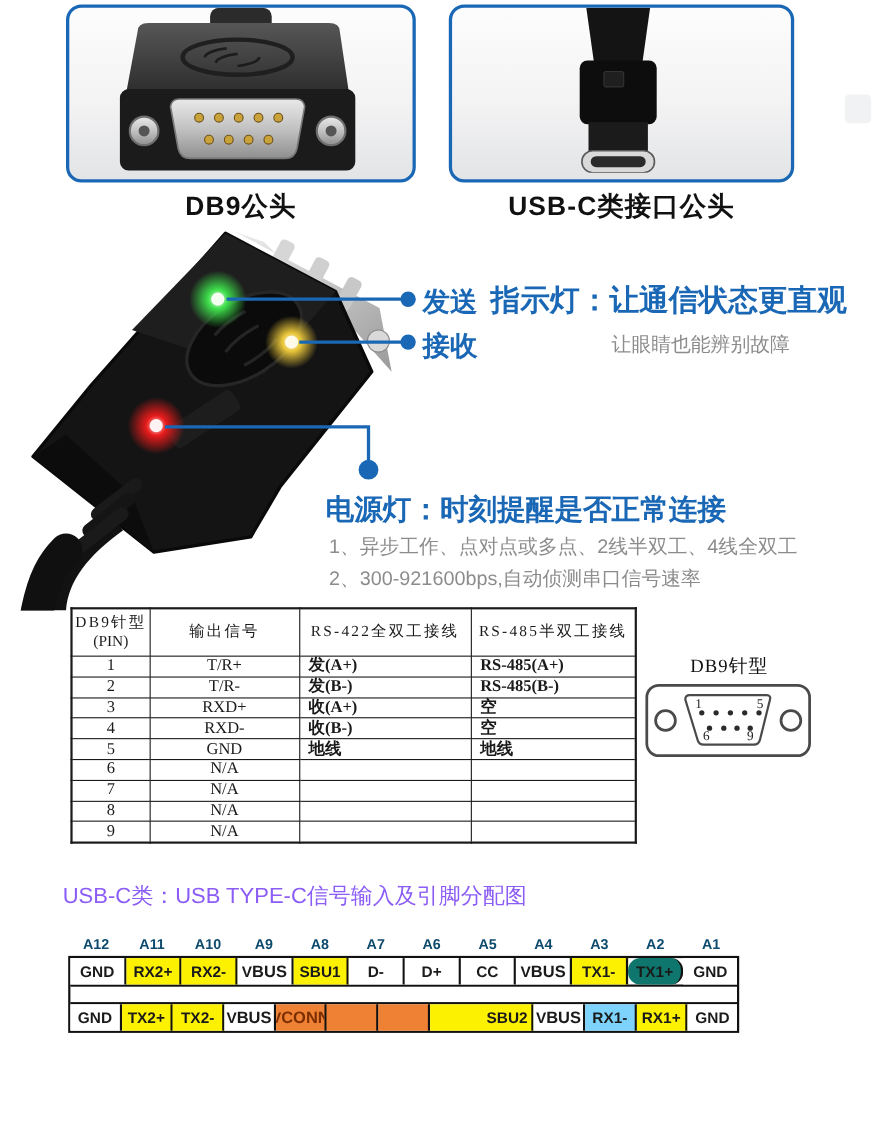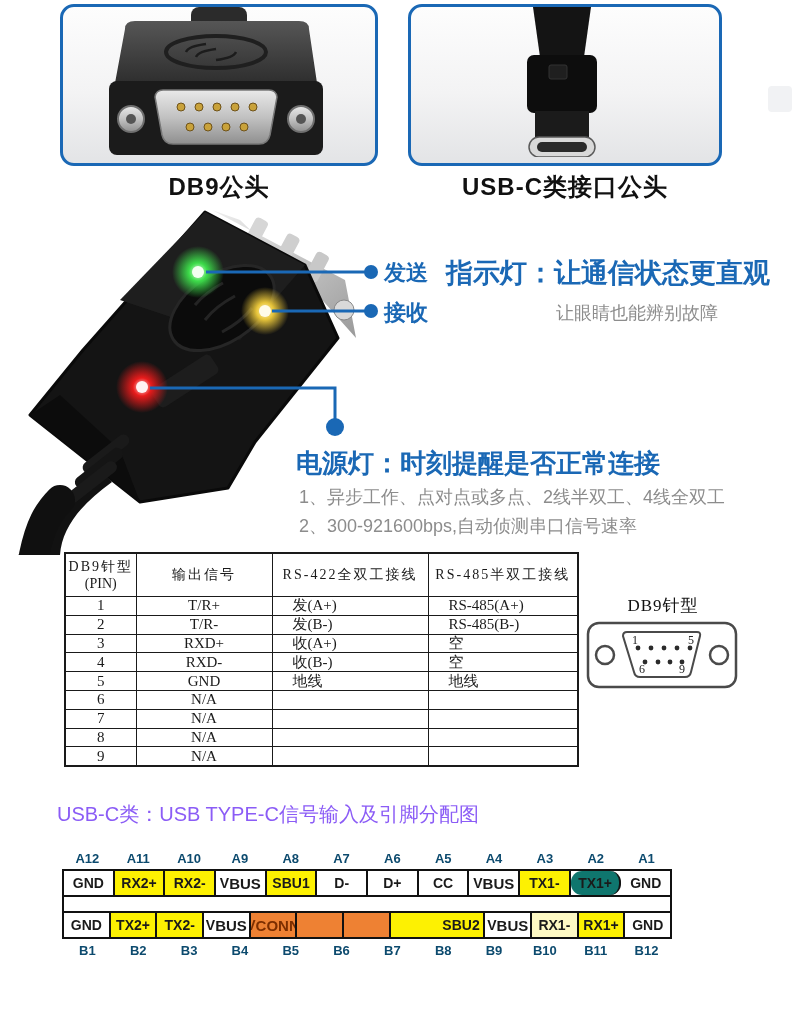--- a/index.html
+++ b/index.html
@@ -15,36 +15,36 @@
   .panel-label{position:absolute;top:171px;font-size:24px;font-weight:bold;color:#111;
                text-align:center;letter-spacing:1px;}
   #label-db9{left:60px;width:318px;}
   #label-usbc{left:408px;width:314px;}
   #edge-artifact{left:768px;top:86px;width:24px;height:26px;background:#f1f2f4;border-radius:4px;}
 
   
   .blue-head{position:absolute;font-weight:bold;color:var(--blue,#1a68b5);white-space:nowrap;}
   #ind-title{left:446px;top:255px;font-size:27px;}
   #power-title{left:296px;top:446px;font-size:26px;}
-  .led-label{position:absolute;font-size:22px;font-weight:bold;color:var(--blue,#1a68b5);white-space:nowrap;}
+  .led-label{position:absolute;font-size:25px;font-weight:bold;color:var(--blue,#1a68b5);white-space:nowrap;}
   #send-label{left:384px;top:258px;}
   #recv-label{left:384px;top:298px;}
   .gray-line{position:absolute;color:#8c8c8c;font-size:18px;white-space:nowrap;}
   #ind-sub{left:556px;top:301px;}
   #feat-1{left:299px;top:485px;}
   #feat-2{left:299px;top:514px;}
 
   
   #pin-table{position:absolute;left:64px;top:552px;width:513px;border-collapse:collapse;
              table-layout:fixed;font-family:"Liberation Serif",serif;color:#1a1a1a;
              border:2px solid #1a1a1a;background:#fff;}
   #pin-table th,#pin-table td{border:1px solid #1a1a1a;padding:0;text-align:center;}
   #pin-table th{height:42px;font-size:14px;font-weight:normal;letter-spacing:2px;line-height:1.25;}
   #pin-table td{height:17.8px;font-size:15px;line-height:1;}
-  #pin-table td.left{text-align:left;padding-left:20px;}
+  #pin-table td.left{text-align:left;padding-left:8px;font-weight:bold;}
 
   
   #db9-diagram-title{position:absolute;left:588px;top:594px;width:150px;text-align:center;
      font-family:"Liberation Serif",serif;font-size:17px;color:#111;letter-spacing:1px;}
   #db9-diagram{position:absolute;left:585px;top:620px;}
 
   
   #usbc-title{position:absolute;left:57px;top:801px;font-size:20px;color:#8b5cf6;font-weight:500;white-space:nowrap;}
   .pin-labels{position:absolute;left:62px;width:610px;height:16px;display:flex;}
   .pin-labels div{flex:1;text-align:center;font-size:13px;font-weight:bold;color:#0c4a6e;}
@@ -343,33 +343,19 @@
           <span>V</span>
           <span class="sc">CONN</span>
         </div>
         <div style="background: rgb(238, 129, 51);"></div>
         <div style="background: rgb(238, 129, 51);"></div>
         <div style="background: rgb(253, 241, 2); padding-left: 48px;">SBU2</div>
         <div style="background: rgb(255, 255, 255);">
           <span>V</span>
           <span class="sc">BUS</span>
         </div>
-        <div style="background: #fef9c3;">RX1-</div>
+        <div style="background: #7dd3fc;">RX1-</div>
         <div style="background: rgb(253, 241, 2);">RX1+</div>
         <div style="background: rgb(255, 255, 255);">GND</div>
       </div>
   </div>
-  <div class="pin-labels" id="labels-b">
-      <div>B1</div>
-      <div>B2</div>
-      <div>B3</div>
-      <div>B4</div>
-      <div>B5</div>
-      <div>B6</div>
-      <div>B7</div>
-      <div>B8</div>
-      <div>B9</div>
-      <div>B10</div>
-      <div>B11</div>
-      <div>B12</div>
-    </div>
 
 </div>
 
 </body></html>

